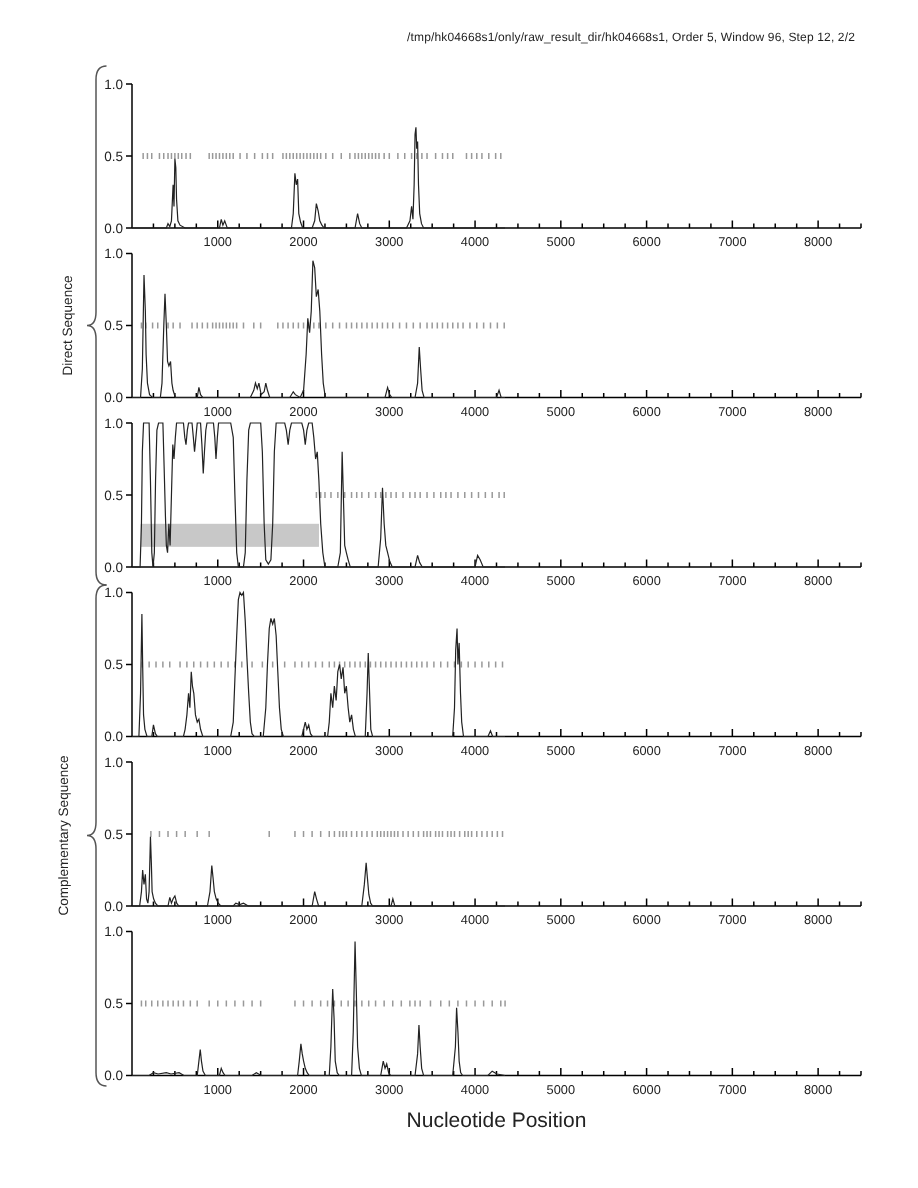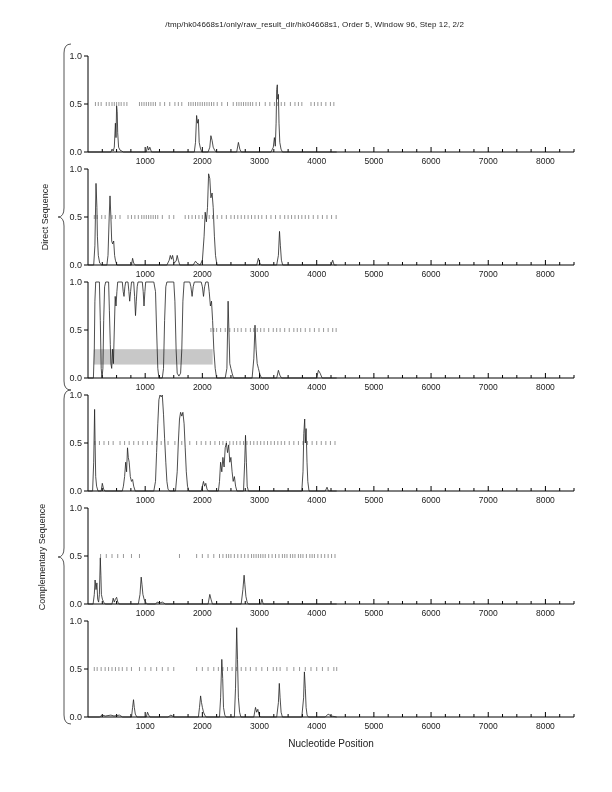--- a/index.html
+++ b/index.html
@@ -1,19 +1,19 @@
 <!DOCTYPE html>
 <html><head>
 <meta charset="utf-8">
 <style>
   html,body{margin:0;padding:0;background:#ffffff;}
   body{width:612px;height:792px;position:relative;font-family:"Liberation Sans", sans-serif;color:#111;}
   .page{position:absolute;left:0;top:0;width:612px;height:792px;background:#fff;overflow:hidden;}
-  .plot-title{position:absolute;left:0;top:20px;width:464px;text-align:right;font-size:8px;color:#222;letter-spacing:0.1px;}
-  .x-axis-title{position:absolute;left:88px;top:738px;width:486px;text-align:center;font-size:10px;color:#222;}
+  .plot-title{position:absolute;left:0;top:20px;width:570px;text-align:right;font-size:8px;color:#222;letter-spacing:0.1px;}
+  .x-axis-title{position:absolute;left:88px;top:738px;width:486px;text-align:center;font-size:14px;color:#222;}
   .group-label{position:absolute;font-size:9px;color:#222;white-space:nowrap;transform:translate(-50%,-50%) rotate(-90deg);}
   svg{position:absolute;left:0;top:0;overflow:visible;}
   .panel-svg{position:absolute;left:0;}
   text{font-family:"Liberation Sans", sans-serif;fill:#222;}
 </style>
 </head>
 <body>
 
 <div class="page">
   <div class="plot-title">/tmp/hk04668s1/only/raw_result_dir/hk04668s1, Order 5, Window 96, Step 12, 2/2</div>

